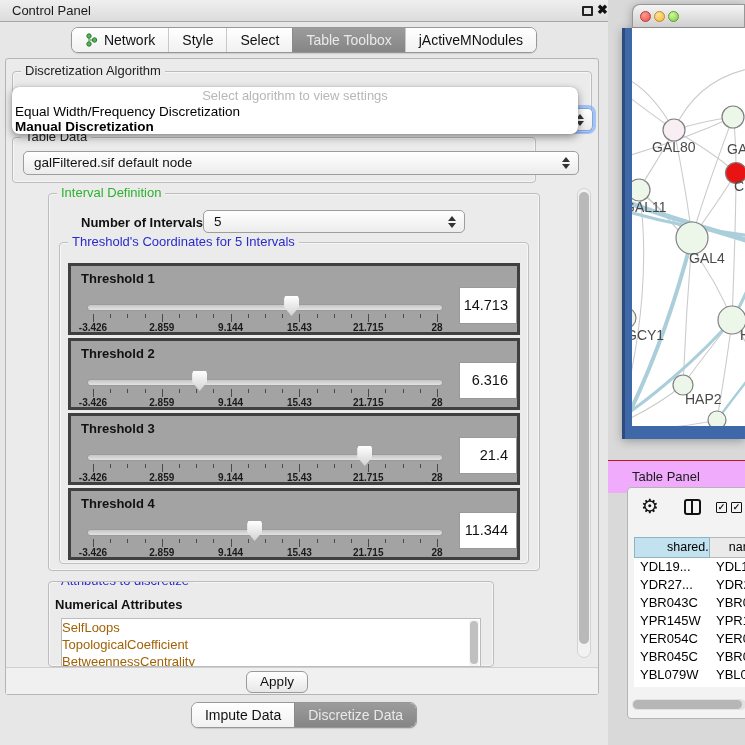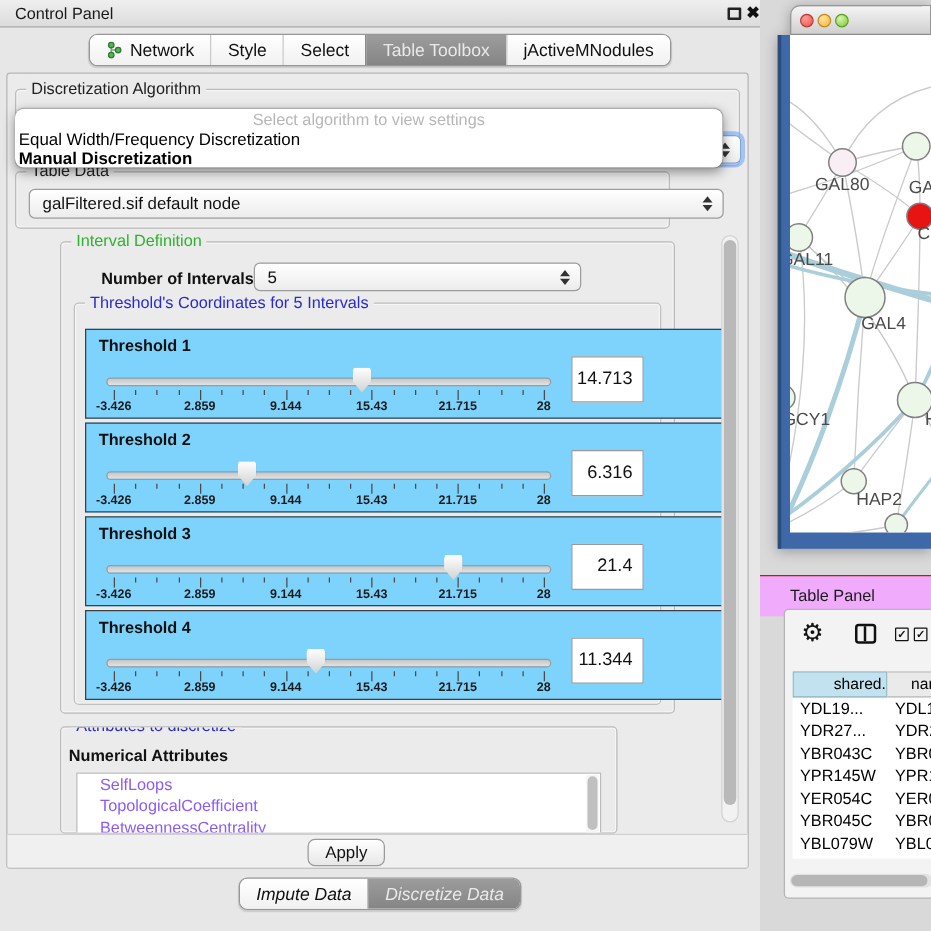--- a/index.html
+++ b/index.html
@@ -8,21 +8,21 @@
 
   
   #cp{position:absolute;left:0;top:0;width:608px;height:745px;background:#e7e7e7;}
   #cp-titlebar{position:absolute;left:0;top:0;width:100%;height:22px;background:linear-gradient(#efefef,#dcdcdc);border-bottom:1px solid #a6a6a6;}
   #cp-title{position:absolute;left:12px;top:3px;font-size:13px;color:#1a1a1a;}
   #float-ic{position:absolute;left:582px;top:6px;width:11px;height:10px;border:2px solid #222;border-radius:1px;background:transparent;}
   #close-ic{position:absolute;left:597px;top:2px;font-size:13px;font-weight:bold;color:#111;}
 
   .segrow{position:absolute;left:0;width:100%;display:flex;justify-content:center;align-items:center;}
   #tabsrow{top:22px;height:36px;}
-  #btabsrow{top:699px;height:32px;font-style:italic;}
+  #btabsrow{top:699px;height:32px;}
   .seg-group{display:inline-flex;border:1px solid #979797;border-radius:7px;overflow:hidden;background:#fdfdfd;box-shadow:0 1px 1px rgba(0,0,0,.12);}
   .seg{padding:4px 13px;font-size:14px;color:#111;border-left:1px solid #c9c9c9;display:flex;align-items:center;gap:6px;background:linear-gradient(#ffffff,#f1f1f1);white-space:nowrap;}
   .seg:first-child{border-left:none;}
   .seg.sel{background:linear-gradient(#9c9c9c,#858585);color:#e9e9e9;border-left-color:#8a8a8a;}
   .neticon{display:inline-block;width:13px;height:14px;}
 
   #content{position:absolute;left:5px;top:58px;width:594px;height:637px;background:#ebebeb;border:1px solid #b5b5b5;border-radius:3px;}
   .grp{position:absolute;border:1px solid #bcbcbc;border-radius:4px;box-shadow:inset 0 0 0 1px rgba(255,255,255,.55);}
   .grp>.legend{position:absolute;top:-9px;left:8px;background:#ebebeb;padding:0 4px;font-size:13px;color:#222;white-space:nowrap;}
   .legend.green{color:#2db22d;}
@@ -35,37 +35,37 @@
   .spin .up{border-bottom:5px solid #333;}
   .spin .dn{border-top:5px solid #333;}
 
   #algo-combo{left:16px;top:36px;width:564px;height:23px;border-color:#7fa8d6;box-shadow:0 0 0 3px rgba(105,160,255,.55);}
   #algo-popup{position:absolute;left:6px;top:28px;width:566px;height:47px;background:#fff;border-radius:7px;box-shadow:0 3px 9px rgba(0,0,0,.42),0 0 1px #9a9a9a;z-index:9;padding-top:2px;}
   #algo-popup .hint{text-align:center;font-size:13px;color:#b7b7b7;height:15px;line-height:14px;}
   #algo-popup .opt{font-size:13.5px;color:#000;padding-left:3px;height:15px;line-height:15px;white-space:nowrap;}
   #algo-popup .opt.b{font-weight:bold;}
 
   
-  .thrpanel{position:absolute;left:8px;width:520px;height:72px;background:#7dd3fc;border:1px solid #404040;}
+  .thrpanel{position:absolute;left:8px;width:452px;height:72px;background:#a3a3a3;border:3px solid #404040;}
   .thrpanel .tlabel{position:absolute;left:10px;top:5px;font-size:13px;font-weight:bold;color:#111;}
   .track{position:absolute;left:16px;top:38px;width:356px;height:7px;border:1px solid #9b9b9b;border-radius:4px;background:linear-gradient(#c6c6c6,#e3e3e3);}
   .thumb{position:absolute;top:30px;width:15px;height:20px;background:linear-gradient(#ffffff,#d2d2d2);clip-path:polygon(8% 0,92% 0,100% 14%,100% 55%,50% 100%,0 55%,0 14%);filter:drop-shadow(0 0 1px #777);}
   .tick{position:absolute;width:1px;background:#4a4a4a;}
   .ticklabel{position:absolute;top:56px;transform:translateX(-50%);font-size:10px;font-weight:bold;color:#1a1a1a;white-space:nowrap;}
   .valbox{position:absolute;left:388px;top:21px;width:58px;height:37px;background:#fff;border:1px solid #999;font-size:14.5px;color:#111;text-align:right;line-height:35px;padding-right:8px;}
 
   
   .vscroll{position:absolute;left:571px;top:129px;width:14px;height:470px;background:#f2f2f2;border:1px solid #d2d2d2;border-radius:7px;}
   .vscroll .vthumb{position:absolute;left:1px;top:3px;width:10px;height:452px;background:#b9b9b9;border-radius:6px;}
   .listscroll{position:absolute;right:1px;top:1px;width:10px;height:47px;background:#f6f6f6;}
   .listscroll .vthumb{position:absolute;left:1px;top:1px;width:8px;height:43px;background:#c0c0c0;border-radius:5px;}
 
   
   #attr-list{position:absolute;left:12px;top:36px;width:420px;height:50px;background:#fff;border:1px solid #bbb;overflow:hidden;}
-  .attr-item{font-size:13px;color:#8b5cf6;line-height:17px;padding-left:18px;white-space:nowrap;}
+  .attr-item{font-size:13px;color:#a16207;line-height:17px;padding-left:0;white-space:nowrap;}
 
   #bottom-strip{position:absolute;left:0;top:608px;width:592px;height:27px;background:#f0f0f0;border-top:1px solid #cfcfcf;}
   #apply-btn{position:absolute;left:240px;top:612px;width:62px;height:22px;border:1px solid #9a9a9a;border-radius:6px;background:linear-gradient(#ffffff,#e7e7e7);font-size:13.5px;color:#111;text-align:center;line-height:20px;}
 
   
   #netwin{position:absolute;left:622px;top:4px;width:123px;height:436px;filter:drop-shadow(0 2px 5px rgba(0,0,0,.3));}
   #net-titlebar{position:absolute;left:10px;top:0;width:113px;height:24px;background:linear-gradient(#f5f5f5,#cfcfcf);border:1px solid #979797;border-bottom-color:#8c8c8c;border-top-left-radius:8px;display:flex;align-items:center;padding-left:7px;gap:3px;}
   .light{width:11px;height:11px;border-radius:50%;}
   .light.red{background:radial-gradient(circle at 35% 30%,#ff9d96,#ed4e45);border:1px solid #b63a32;}
   .light.yellow{background:radial-gradient(circle at 35% 30%,#ffe29a,#f5b53a);border:1px solid #c08a1f;}

